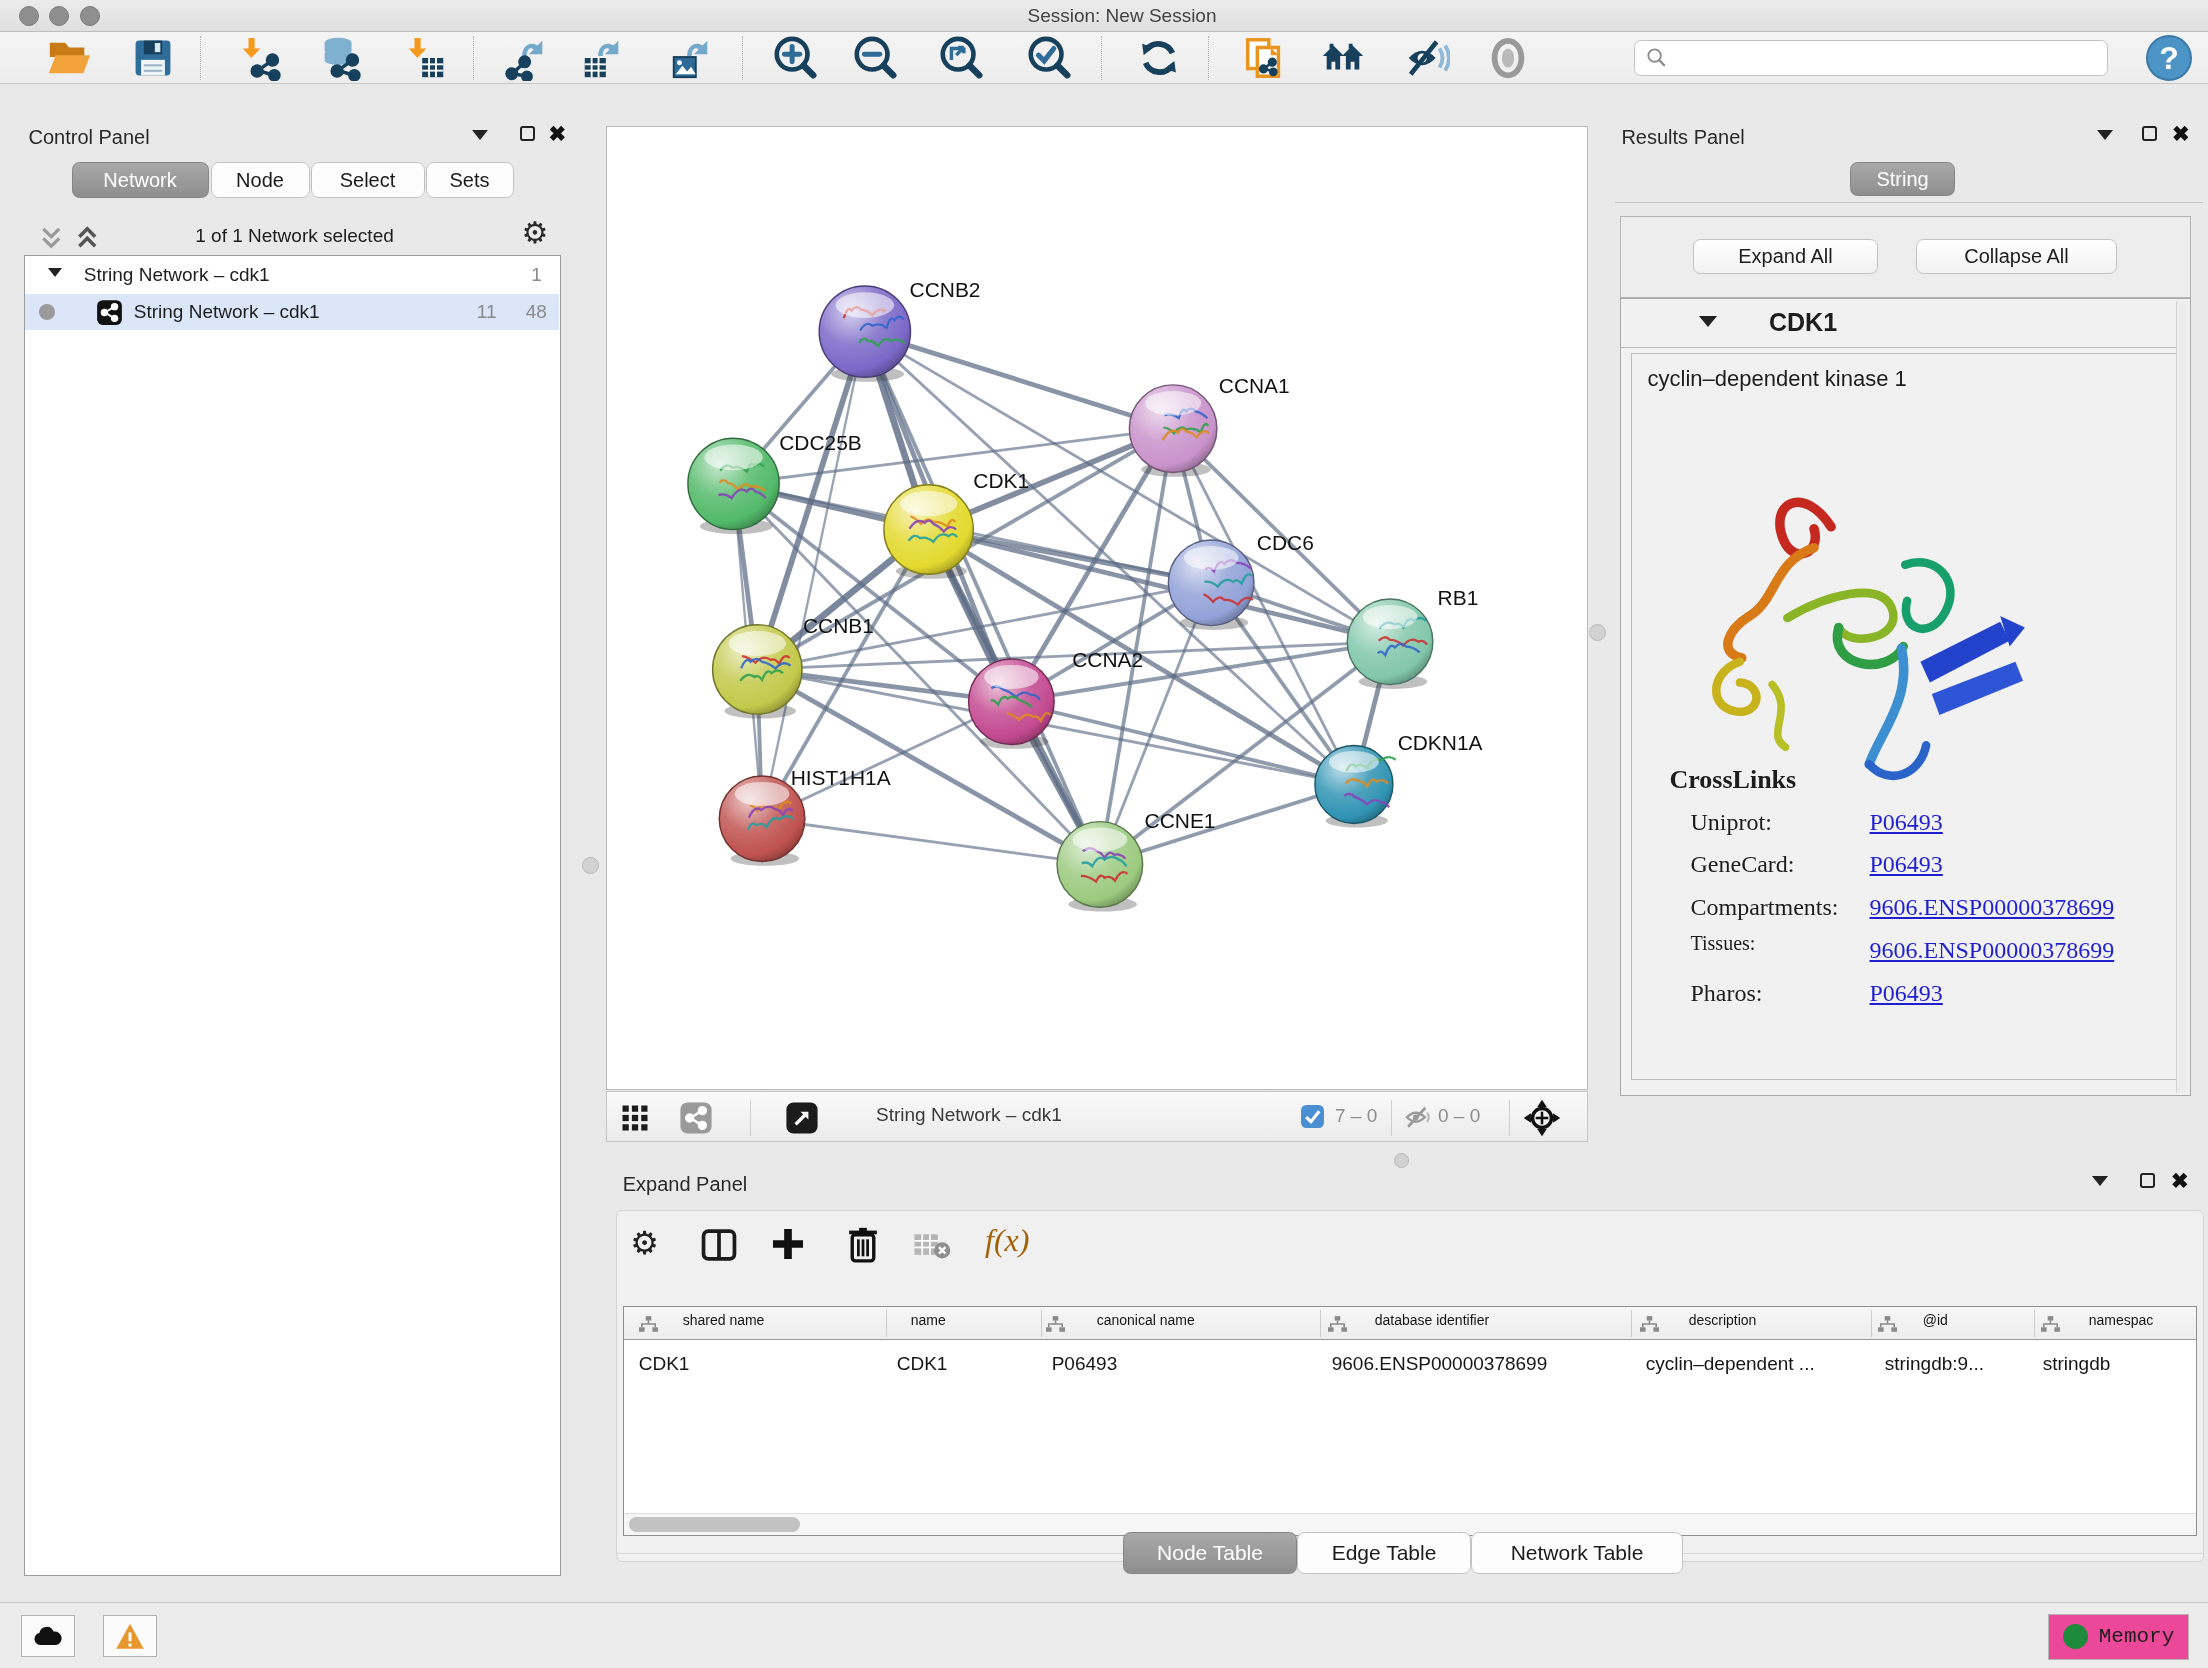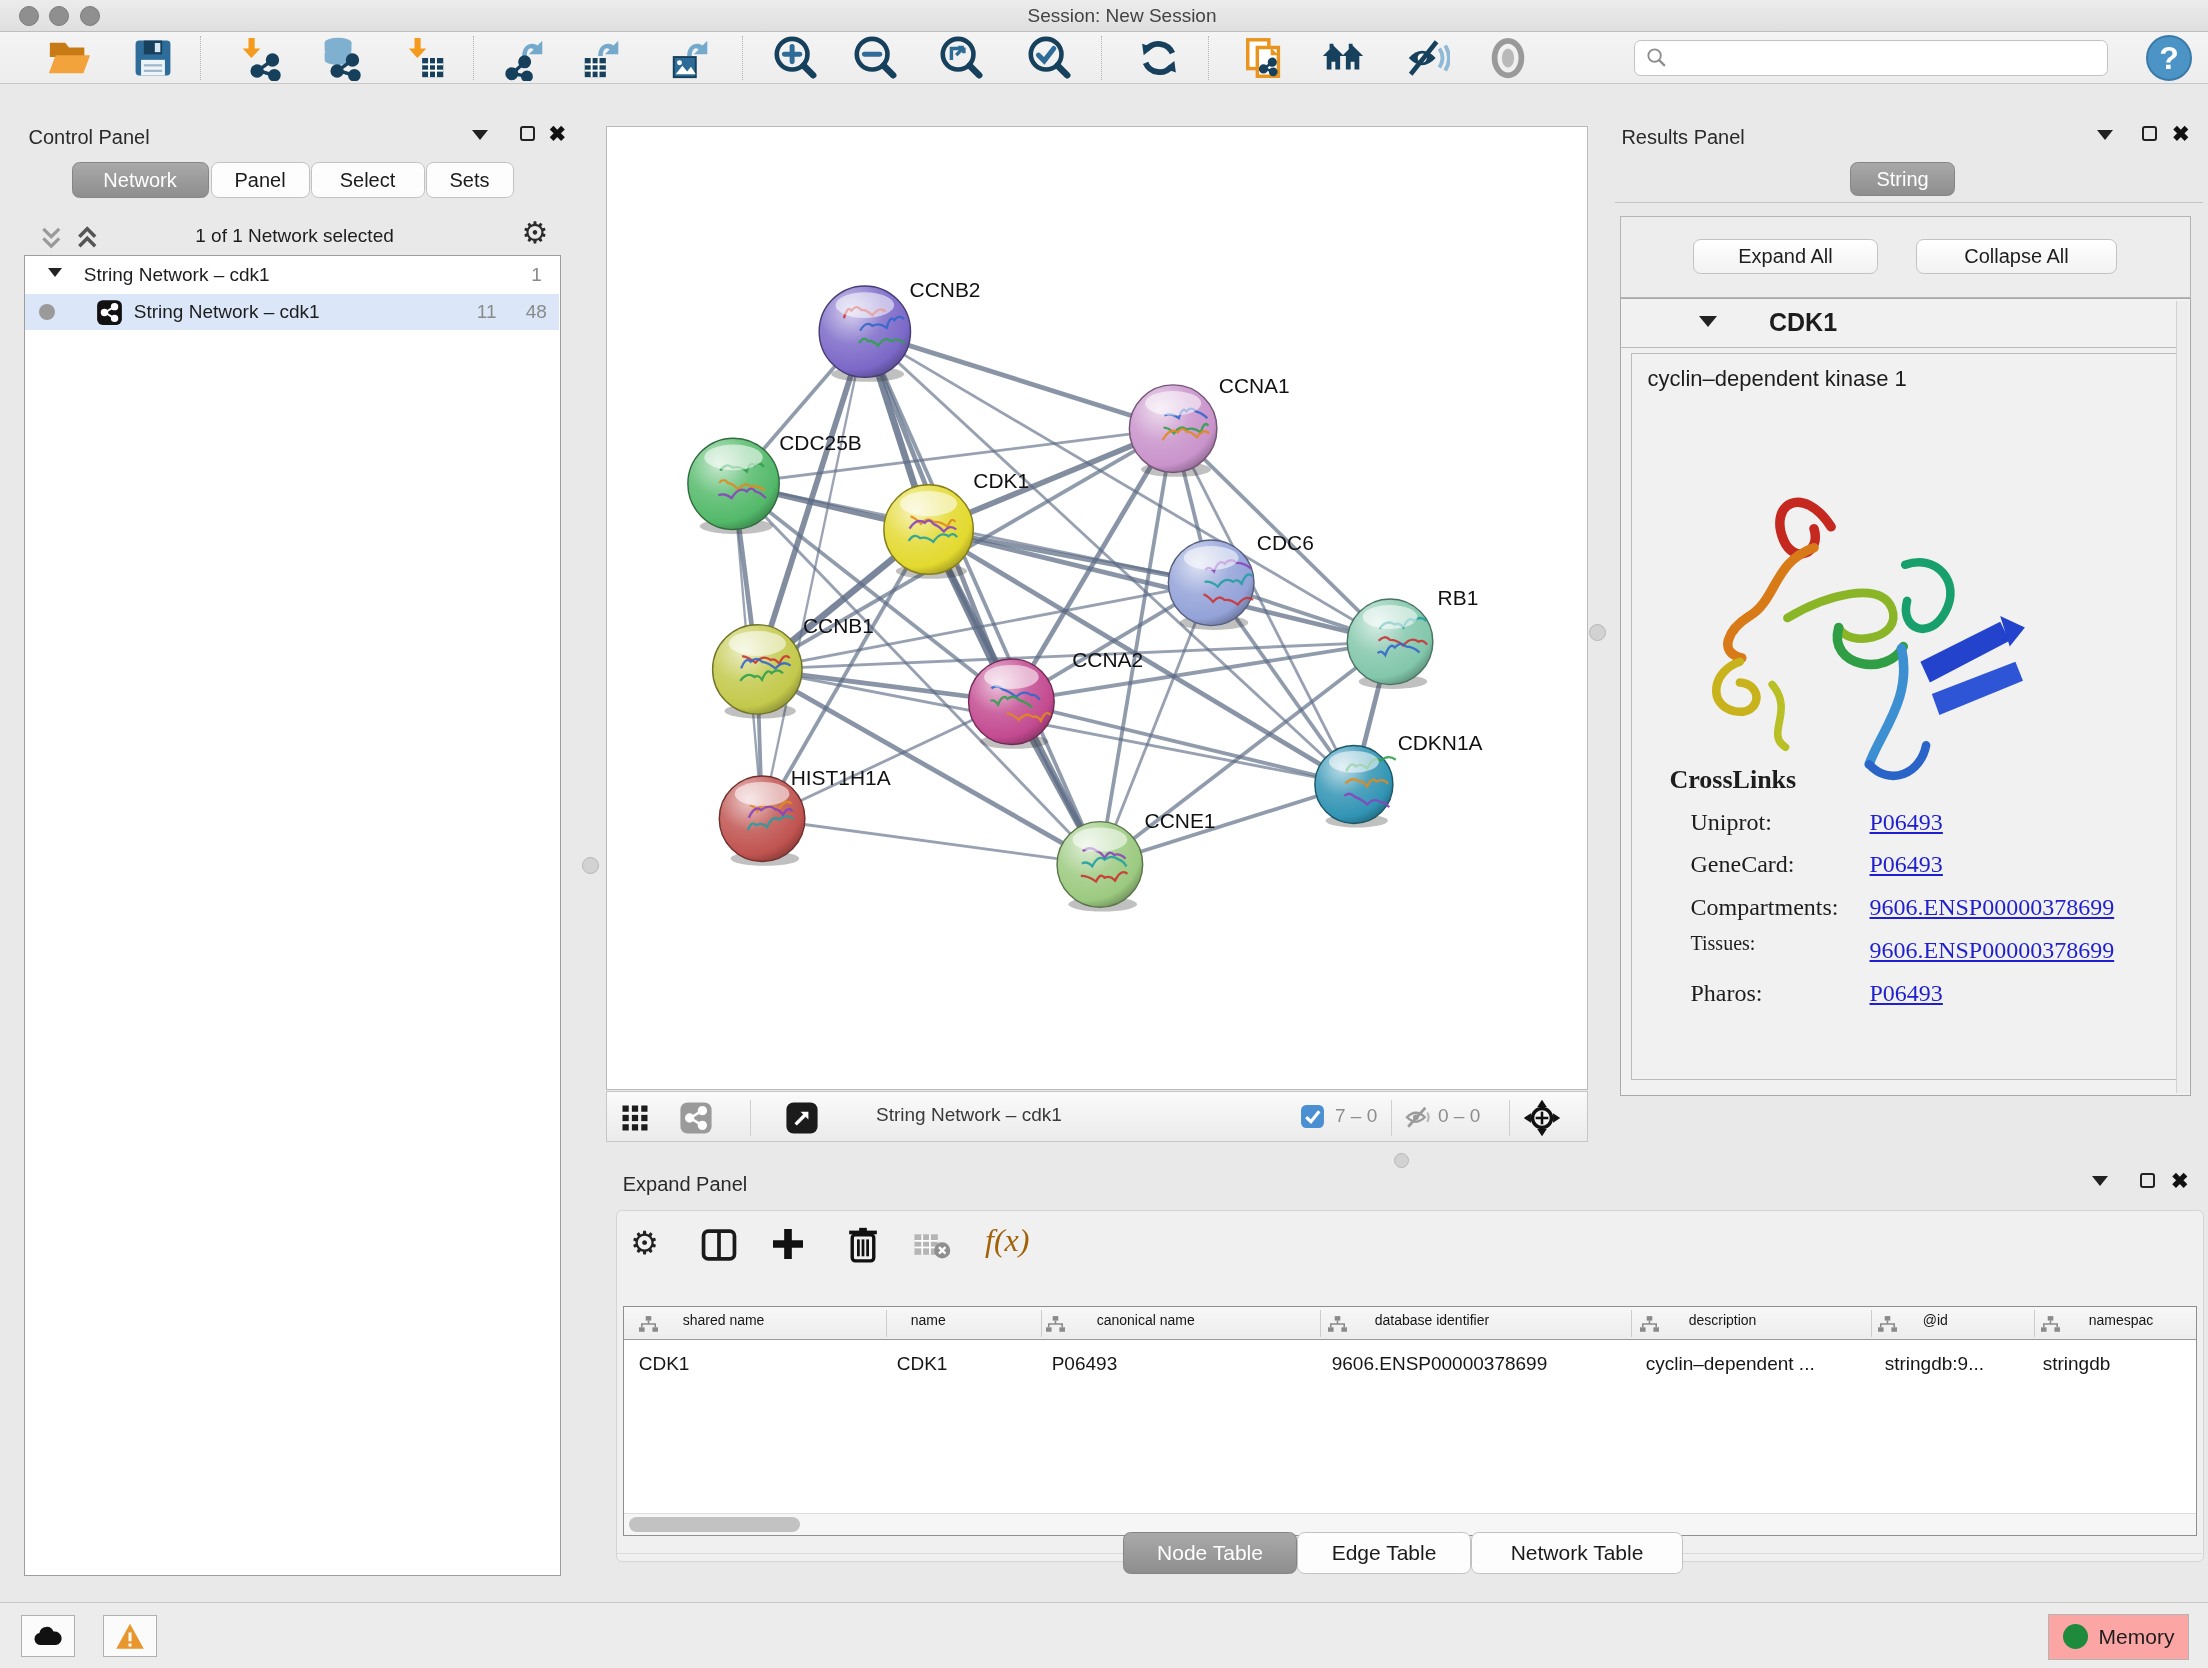--- a/index.html
+++ b/index.html
@@ -56,22 +56,22 @@
   .th{position:absolute;top:4.8px;font-size:14px;color:#161616;white-space:nowrap;}
   .td{position:absolute;top:46px;font-size:19px;color:#161616;white-space:nowrap;}
   .th-ico{position:absolute;top:8.6px;}
   #tp-scroll{position:absolute;left:0;bottom:0;width:100%;height:21px;background:#f6f6f6;border-top:1px solid #ddd;}
   #tp-thumb{position:absolute;left:5.7px;top:2.9px;width:171px;height:15px;border-radius:7.6px;background:#c2c2c2;}
   .gray-ico{color:#a16207;}
   
   #footer{left:0;top:1602px;width:2208px;height:67px;background:#ececec;border-top:1px solid #c6c6c6;}
   .foot-btn{position:absolute;top:12.4px;width:54px;height:42px;background:#fbfbfb;border:1.9px solid #b0b0b0;
             display:flex;align-items:center;justify-content:center;box-sizing:border-box;cursor:pointer;}
-  #mem-btn{position:absolute;right:19px;top:10.5px;width:141px;height:46px;background:#fca5a5;border:1.9px solid #b4b4b4;
-           display:flex;align-items:center;justify-content:center;gap:11px;font-size:21px;box-sizing:border-box;cursor:pointer;}
+  #mem-btn{position:absolute;right:19px;top:10.5px;width:141px;height:46px;background:#ec4899;border:1.9px solid #b4b4b4;
+           display:flex;align-items:center;justify-content:center;gap:11px;font-size:21px;box-sizing:border-box;cursor:pointer;font-family:Liberation Mono, monospace;}
   .memdot{width:25px;height:25px;border-radius:50%;background:#1d8a3c;}
   text{font-family:"Liberation Sans",sans-serif;}
 </style>
 </head>
 <body>
 
 <div id="win">
 
   <div class="abs" id="titlebar">
     <div class="tlight" style="left:19px"></div>
@@ -275,21 +275,21 @@
   <div class="abs" style="left:9.5px;top:88px;width:571px;height:1514px">
     <div class="abs ptitle" style="left:19px;top:38px">Control Panel</div>
     <span class="abs hdr-tri" style="left:462px;top:42px"></span>
     <span class="abs hdr-box" style="left:510px;top:38px"></span>
     <span class="abs hdr-x" style="left:539px;top:38px">✖</span>
 
     <div class="tab active" style="left:62px;top:74px;width:137px">
         <span>Network</span>
       </div>
     <div class="tab" style="left:201px;top:74px;width:99px">
-        <span>Panel</span>
+        <span>Node</span>
       </div>
     <div class="tab" style="left:301px;top:74px;width:114px">
         <span>Select</span>
       </div>
     <div class="tab" style="left:416px;top:74px;width:88px">
         <span>Sets</span>
       </div>
 
     <svg class="abs" style="left:27px;top:136px" width="28.5" height="27" viewBox="0 0 18 17">
         <g stroke="#9a9a9a" stroke-width="2" fill="none">

